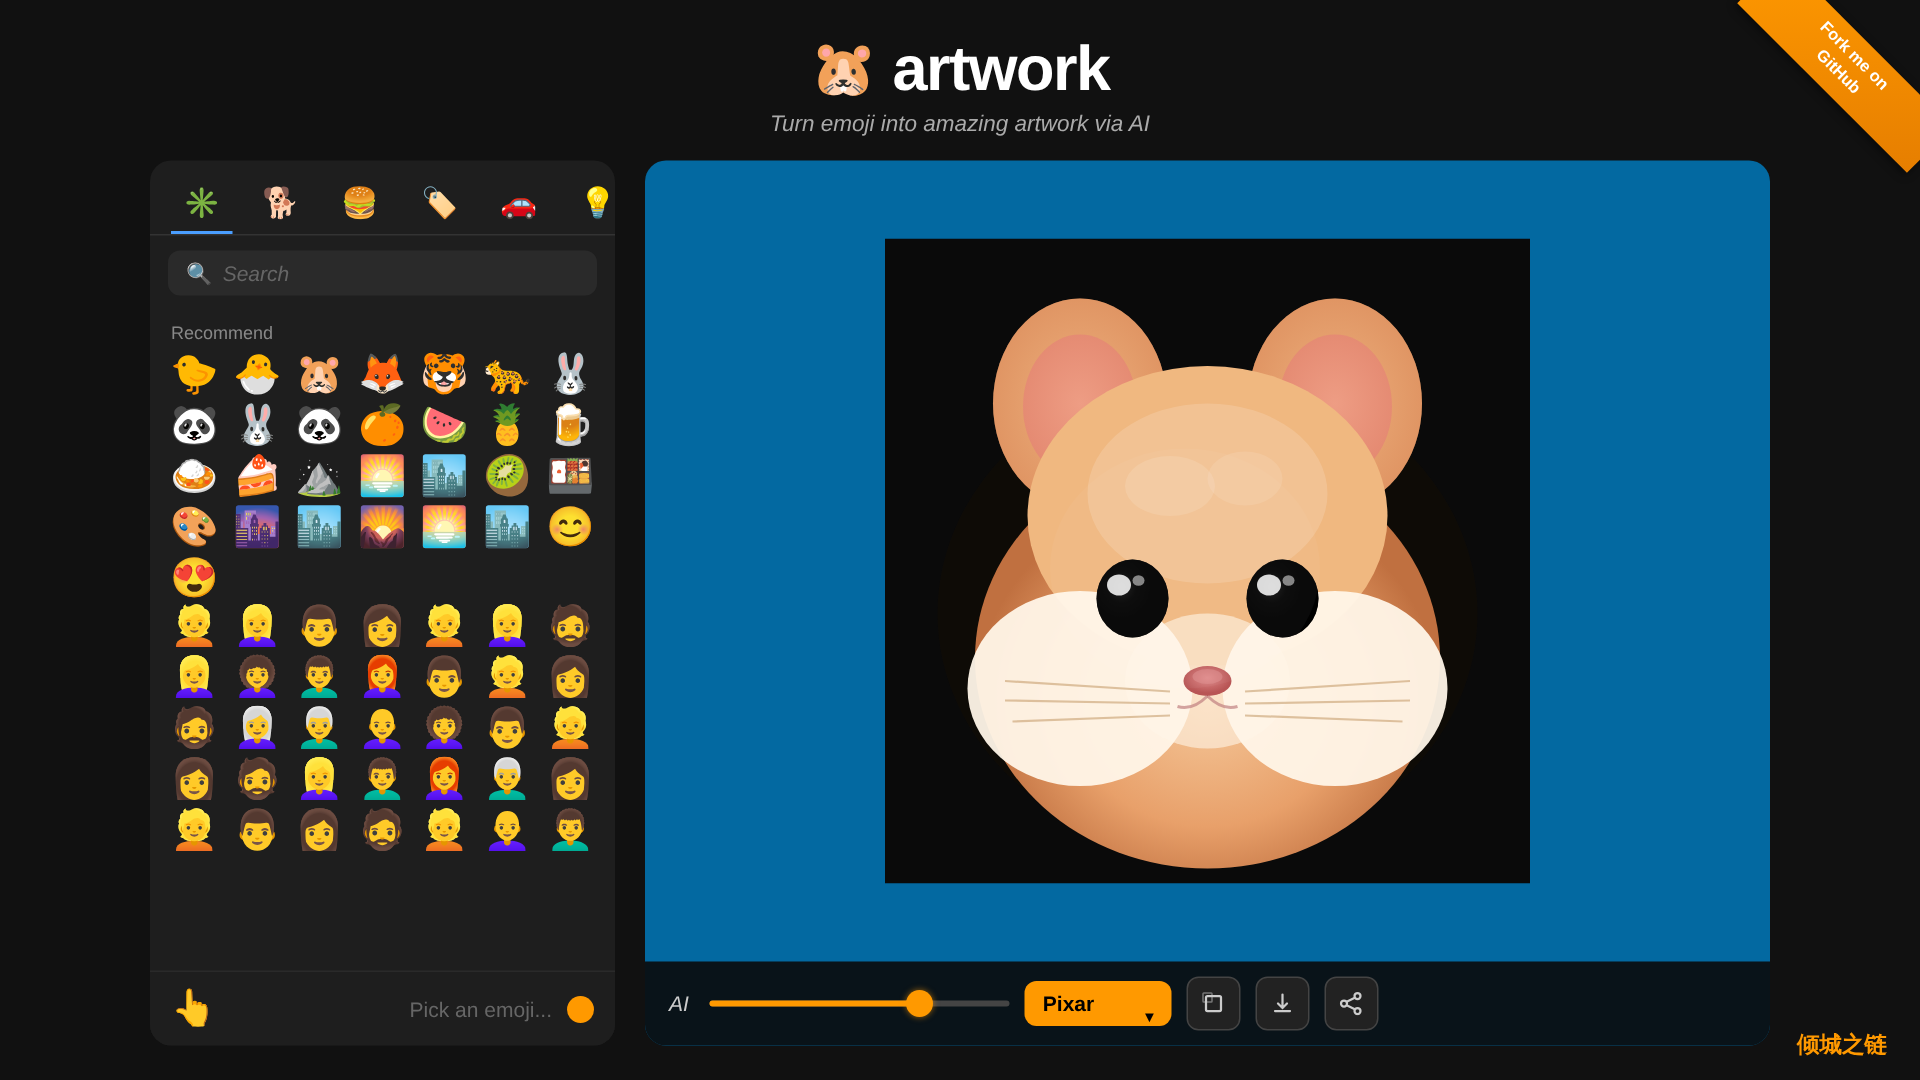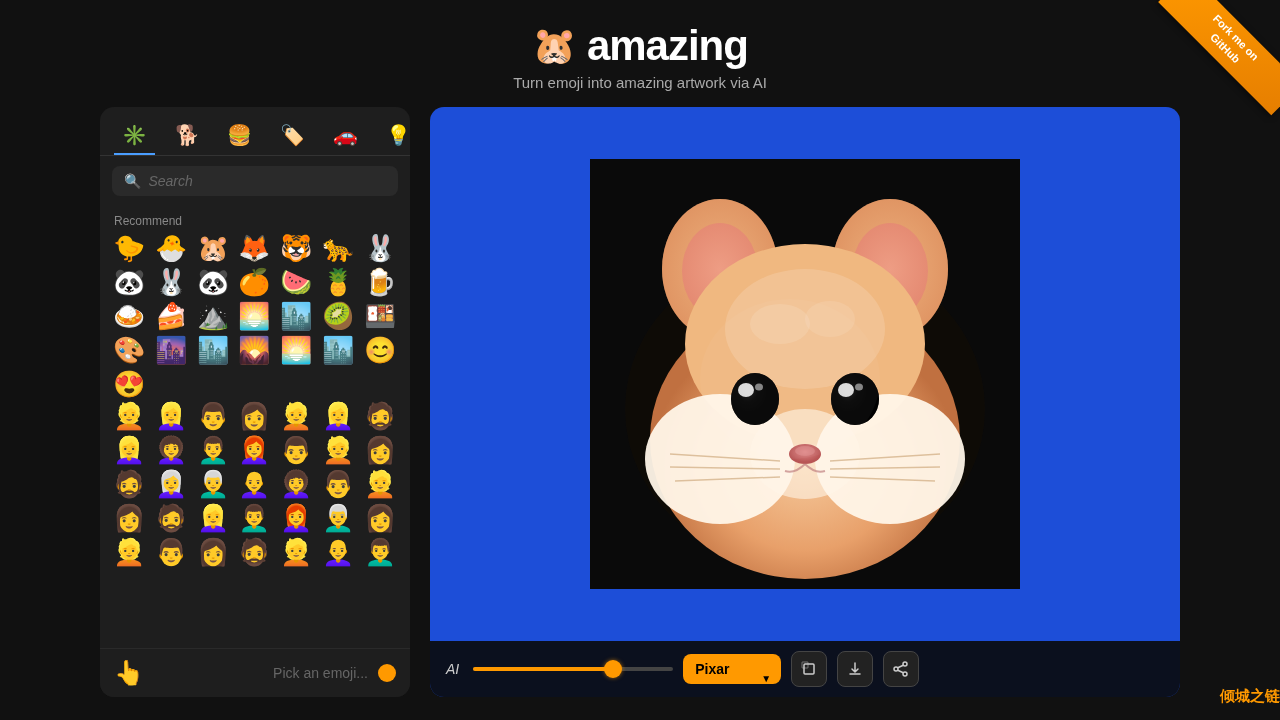--- a/index.html
+++ b/index.html
@@ -57,20 +57,21 @@
     .header-title {
       font-size: 42px;
       font-weight: 700;
       color: #fff;
       letter-spacing: -1px;
     }
     .header-subtitle {
       font-size: 15px;
       color: #aaa;
       margin-top: 4px;
+      font-style: italic;
     }
 
     
     .main-layout {
       display: flex;
       padding: 0 100px;
       gap: 20px;
       height: calc(720px - 130px);
     }
 
@@ -195,21 +196,21 @@
     }
 
     
     .artwork-panel {
       flex: 1;
       display: flex;
       flex-direction: column;
       border-radius: 14px;
       overflow: hidden;
       position: relative;
-      background: #1d4ed8;
+      background: #0369a1;
     }
 
     .artwork-image-area {
       flex: 1;
       display: flex;
       align-items: center;
       justify-content: center;
       position: relative;
     }
 
@@ -295,21 +296,21 @@
       cursor: pointer;
       color: #ccc;
       font-size: 16px;
       transition: background 0.15s;
     }
 
     
     .bottom-watermark {
       position: absolute;
       bottom: 14px;
-      right: 0;
+      right: 22px;
       font-size: 15px;
       color: #f90;
       font-weight: 600;
       z-index: 10;
     }
 
     
     .hamster-svg-container {
       width: 430px;
       height: 430px;
@@ -319,21 +320,21 @@
 <body>
 
 <div class="fork-ribbon">
   <div class="fork-ribbon-inner">Fork me
 on GitHub</div>
 </div>
 
 <div class="header">
   <div class="header-title-row">
     <span class="header-logo">🐹</span>
-    <span class="header-title">amazing</span>
+    <span class="header-title">artwork</span>
   </div>
   <div class="header-subtitle">Turn emoji into amazing artwork via AI</div>
 </div>
 
 <div class="main-layout">
 
   <div class="emoji-panel">
 
     <div class="category-tabs">
       <div class="category-tab active" title="All">✳️</div>

